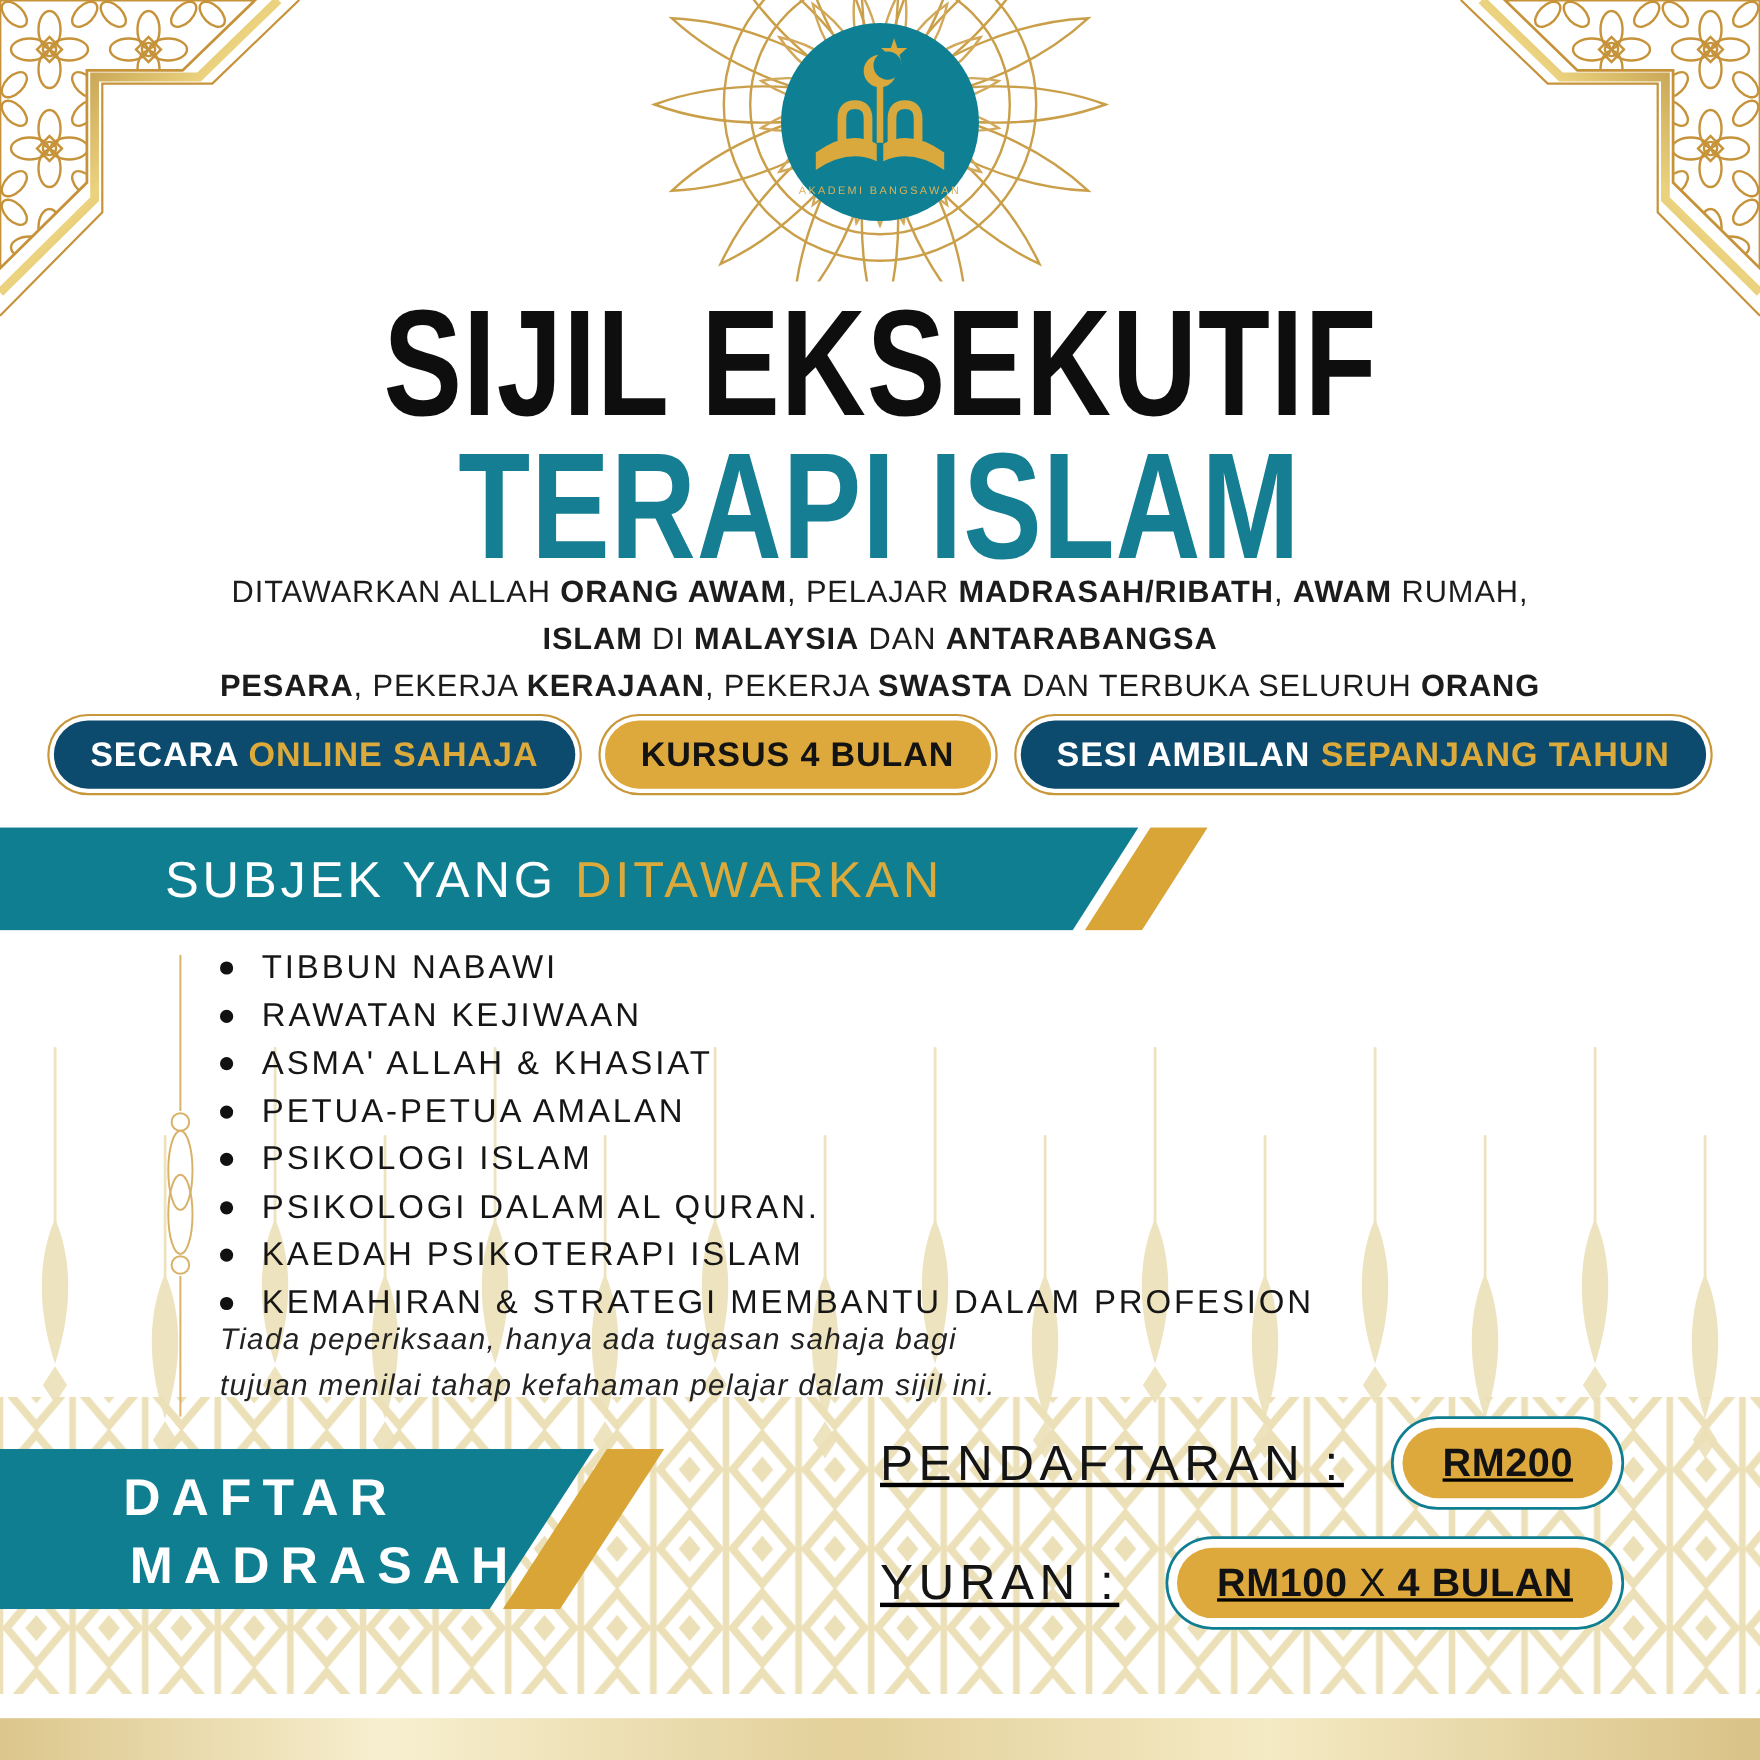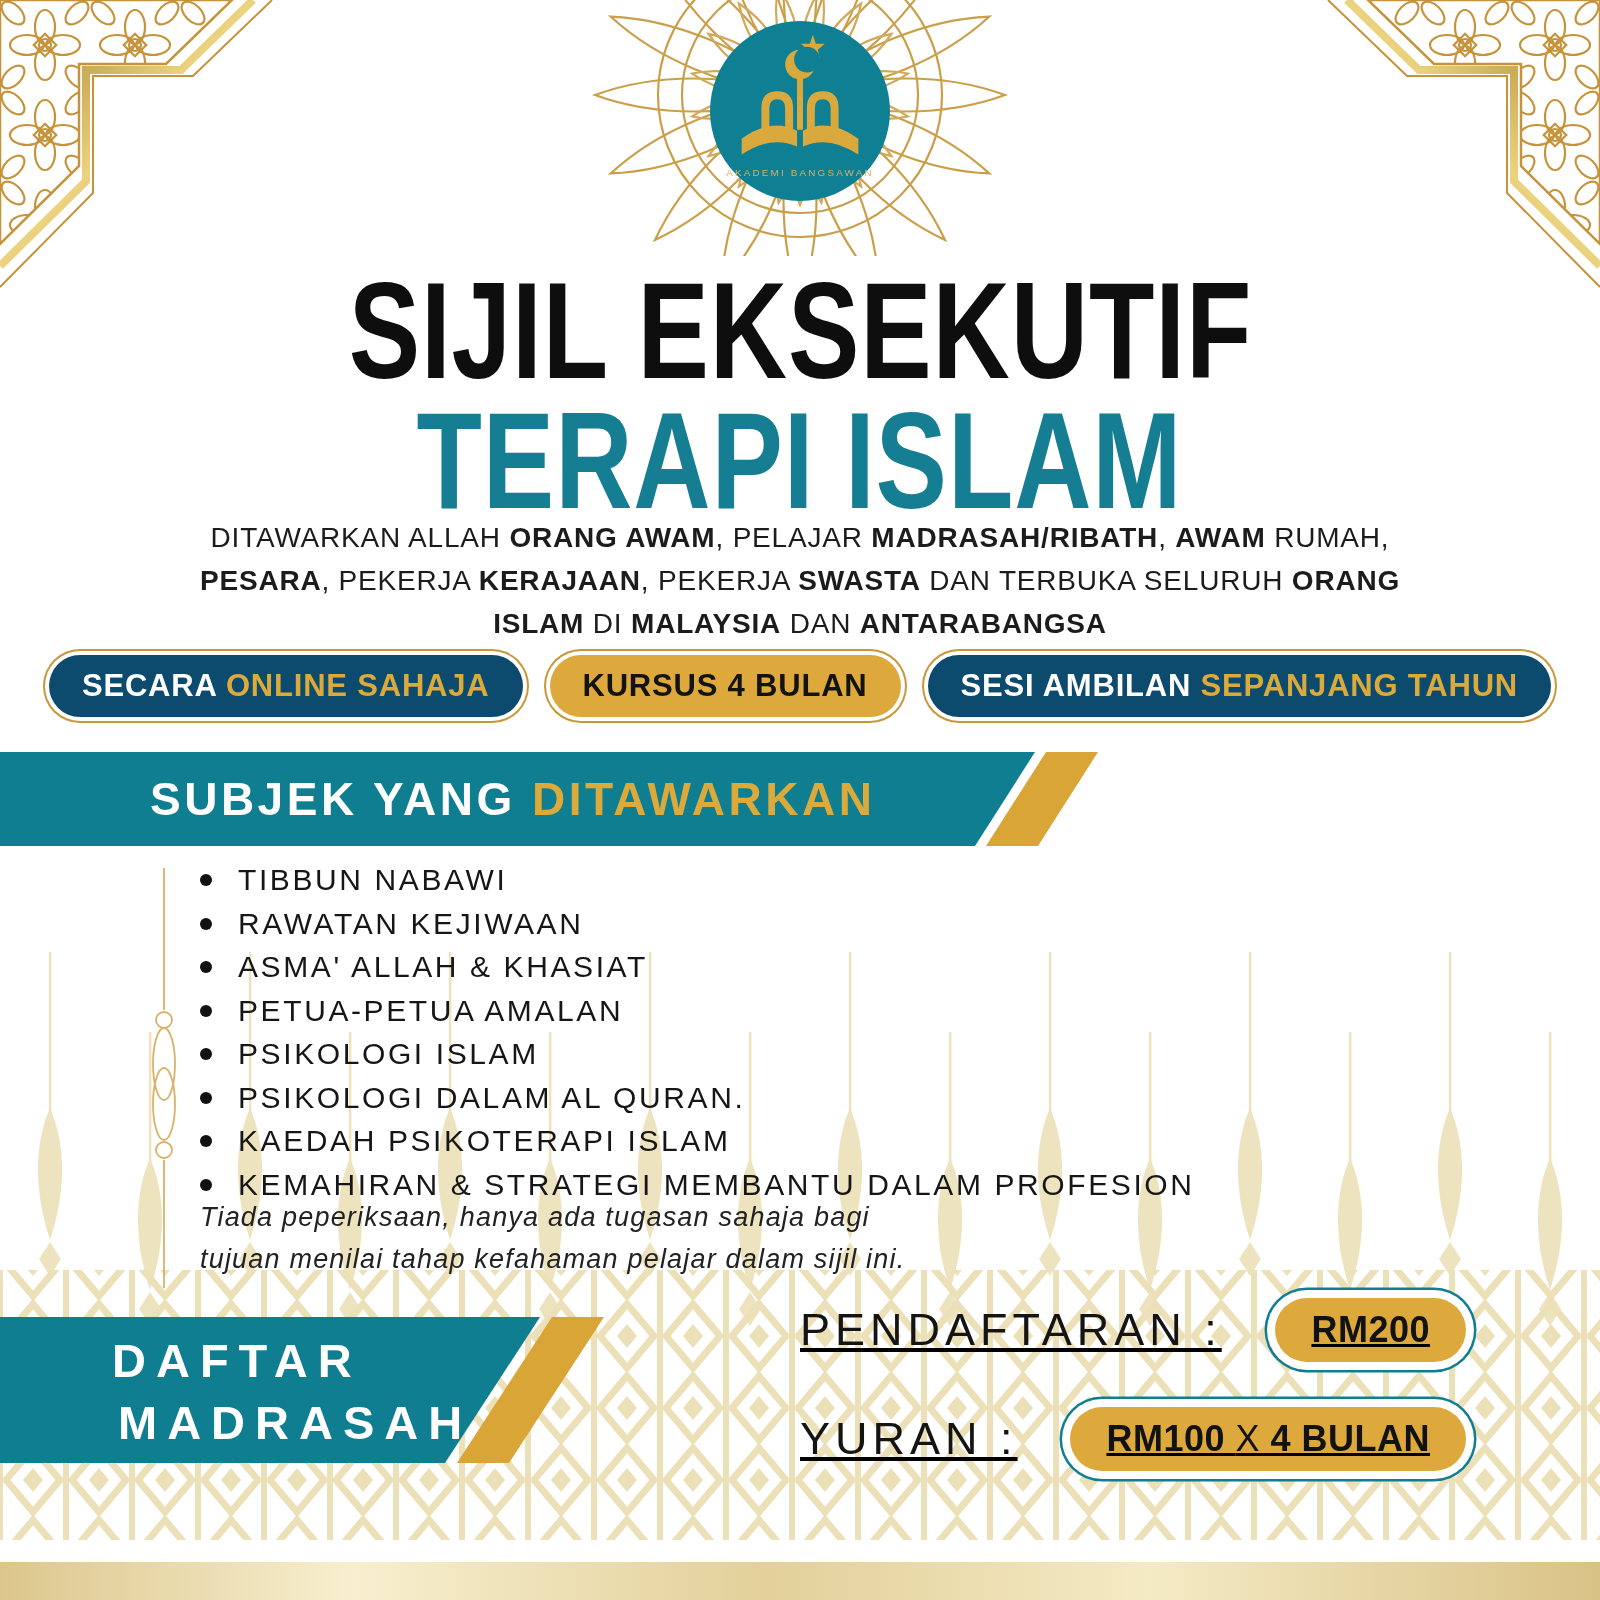--- a/index.html
+++ b/index.html
@@ -58,21 +58,21 @@
   .subject-banner .bg{
     position:absolute;inset:0;background:#0e7e90;
     clip-path:polygon(0 0,1035px 0,975px 100%,0 100%);
   }
   .subject-banner .stripe{
     position:absolute;inset:0;background:#d8a536;
     clip-path:polygon(1046px 0,1098px 0,1038px 100%,986px 100%);
   }
   .subject-banner h2{
     position:absolute;margin:0;left:150px;top:0;height:94px;line-height:94px;
-    font-size:46px;font-weight:bold;letter-spacing:3.5px;white-space:nowrap;
+    font-size:46px;font-weight:normal;letter-spacing:3.5px;white-space:nowrap;
   }
 
   
   .subjects{
     position:absolute;left:198px;top:858px;margin:0;padding:0;list-style:none;
     font-size:30px;line-height:43.5px;letter-spacing:2.6px;color:#161616;
   }
   .subjects li{position:relative;padding-left:40px;white-space:nowrap;}
   .subjects li::before{
     content:"";position:absolute;left:2px;top:16px;width:12px;height:12px;border-radius:50%;background:#111;
@@ -263,22 +263,22 @@
     </g>
   </svg>
 
   <div class="footer-bar"></div>
 
   <div class="title-row t1"><span class="tx">SIJIL EKSEKUTIF</span></div>
   <div class="title-row t2"><span class="tx">TERAPI ISLAM</span></div>
 
   <div class="audience">
     <div><span>DITAWARKAN ALLAH </span><span class="b">ORANG AWAM</span><span>, PELAJAR </span><span class="b">MADRASAH/RIBATH</span><span>, </span><span class="b">AWAM</span><span> RUMAH,</span></div>
+    <div><span class="b">ISLAM</span><span> DI </span><span class="b">MALAYSIA</span><span> DAN </span><span class="b">ANTARABANGSA</span></div>
     <div><span class="b">PESARA</span><span>, PEKERJA </span><span class="b">KERAJAAN</span><span>, PEKERJA </span><span class="b">SWASTA</span><span> DAN TERBUKA SELURUH </span><span class="b">ORANG</span></div>
-    <div><span class="b">ISLAM</span><span> DI </span><span class="b">MALAYSIA</span><span> DAN </span><span class="b">ANTARABANGSA</span></div>
   </div>
 
   <div class="badges">
     <span class="badge teal"><span class="c-white">SECARA </span><span class="c-gold">ONLINE SAHAJA</span></span>
     <span class="badge gold"><span class="c-dark">KURSUS 4 BULAN</span></span>
     <span class="badge teal"><span class="c-white">SESI AMBILAN </span><span class="c-gold">SEPANJANG TAHUN</span></span>
   </div>
 
   <div class="subject-banner">
     <div class="bg"></div>

